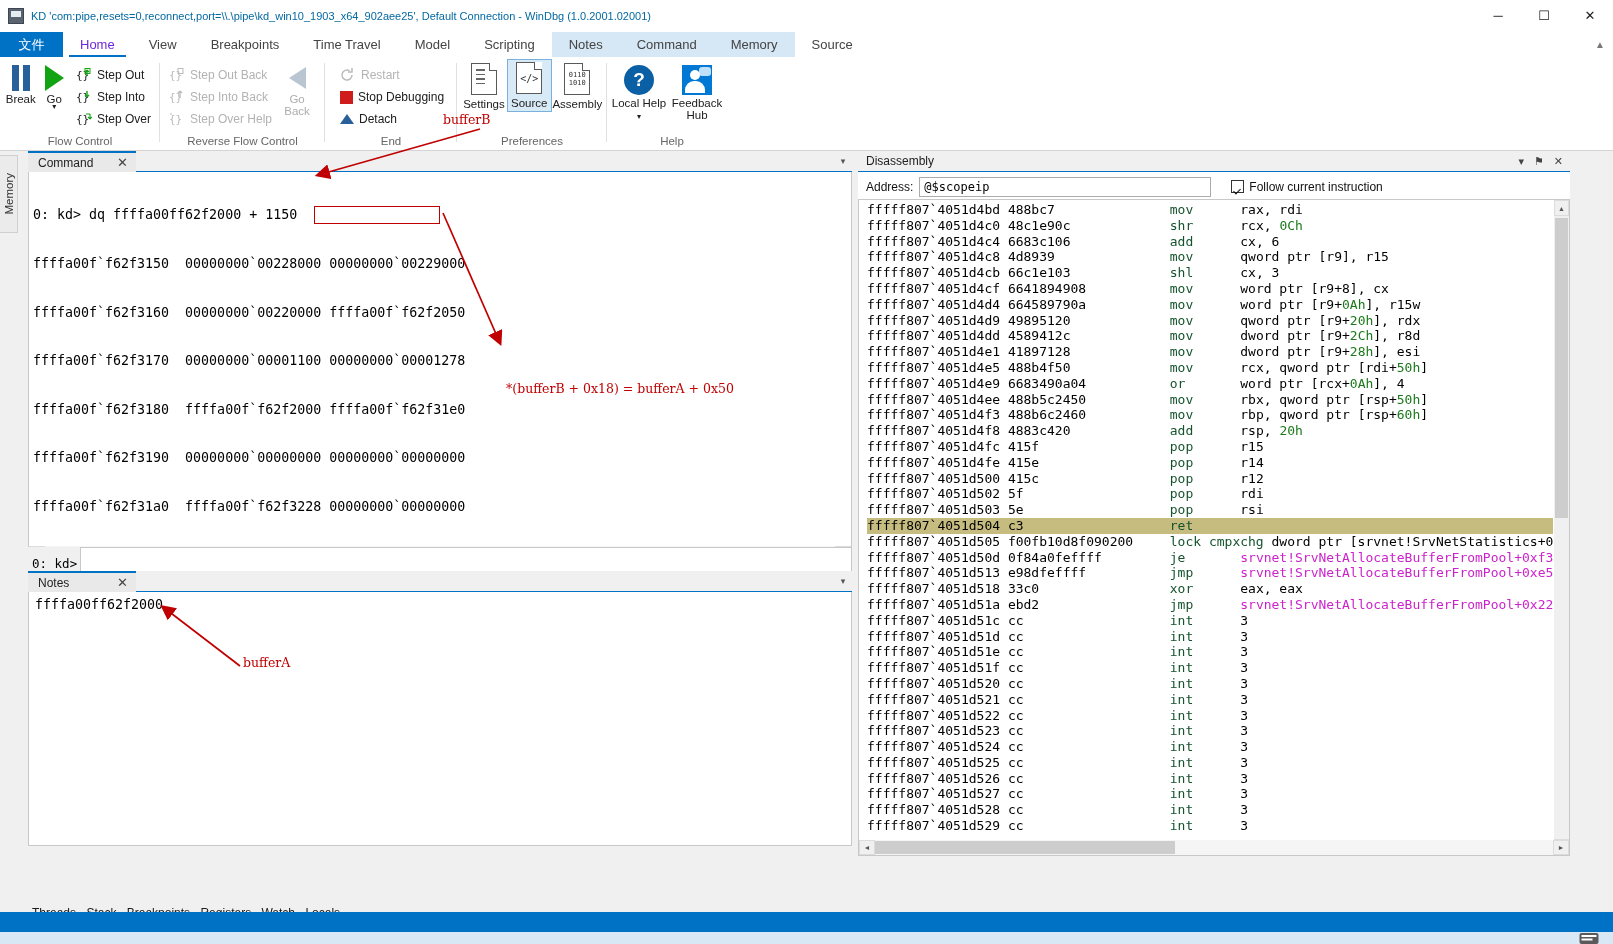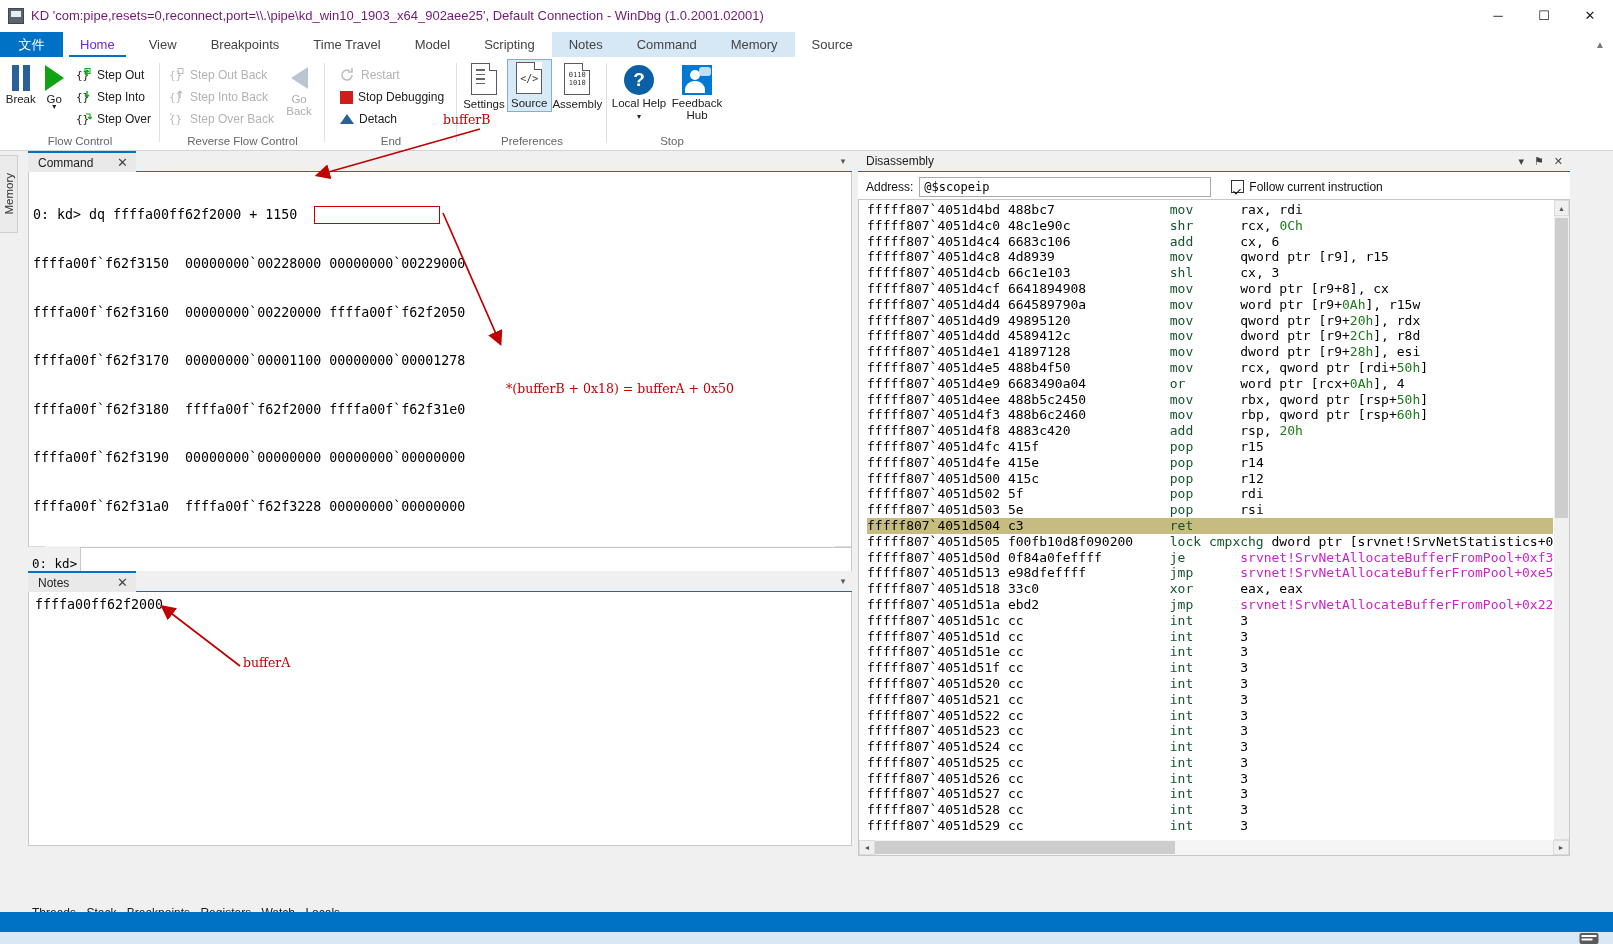--- a/index.html
+++ b/index.html
@@ -20,21 +20,21 @@
     padding-left:8px;
   }
   #titlebar .app-ico {
     width:16px; height:16px; margin-right:7px; flex:none;
     background:#5a6470; border:1px solid #3d4651; position:relative;
   }
   #titlebar .app-ico:after{
     content:""; position:absolute; left:2px; top:2px; right:2px; bottom:6px;
     background:#e8edf2;
   }
-  #titlebar .title { font-size:13px; color:#701a75; white-space:nowrap; }
+  #titlebar .title { font-size:11px; color:#0369a1; white-space:nowrap; }
   #winbtns { margin-left:auto; display:flex; height:32px; }
   #winbtns div {
     width:46px; height:32px; display:flex; align-items:center; justify-content:center;
     font-size:13px; color:#202020;
   }
 
   
   #ribbon-tabs {
     height:25px; display:flex; align-items:stretch;
     background:#ffffff; position:relative;
@@ -337,21 +337,21 @@
             <text x="0" y="12" font-size="11" font-family="monospace" fill="#bbb">{}</text>
             <path d="M11 8 L11 2 M11 2 L9 4 M11 2 L13 4" stroke="#bbb" stroke-width="1.3" fill="none"></path>
           </svg>
           <span class="lbl">Step Into Back</span>
         </div>
         <div class="smallbtn dim">
           <svg class="ic" viewBox="0 0 16 16">
             <text x="0" y="12" font-size="11" font-family="monospace" fill="#bbb">{}</text>
             <path d="M3 3 L1 3" stroke="#bbb" stroke-width="1.2" fill="none"></path>
           </svg>
-          <span class="lbl">Step Over Back</span>
+          <span class="lbl">Step Over Help</span>
         </div>
       </div>
       <div class="bigbtn" style="width:40px">
         <span style="height:26px;display:flex;align-items:center">
             <span class="gobacktri"></span>
           </span>
         <span class="lbl dim" style="white-space:pre-line">Go Back</span>
       </div>
     </div>
     <div class="rglabel">Reverse Flow Control</div>
@@ -426,21 +426,21 @@
       </div>
       <div class="bigbtn" style="width:60px">
         <span class="fbsq">
           <span class="bub"></span>
             <span class="head"></span>
             <span class="body"></span>
         </span>
         <span class="lbl" style="margin-top:2px">Feedback Hub</span>
       </div>
     </div>
-    <div class="rglabel">Stop</div>
+    <div class="rglabel">Help</div>
   </div>
 </div>
 
 <div id="main">
 
   <div id="memtab">
     <span>Memory</span>
   </div>
 
   <div class="panel" style="left:28px; top:0; width:824px; height:411px;">

